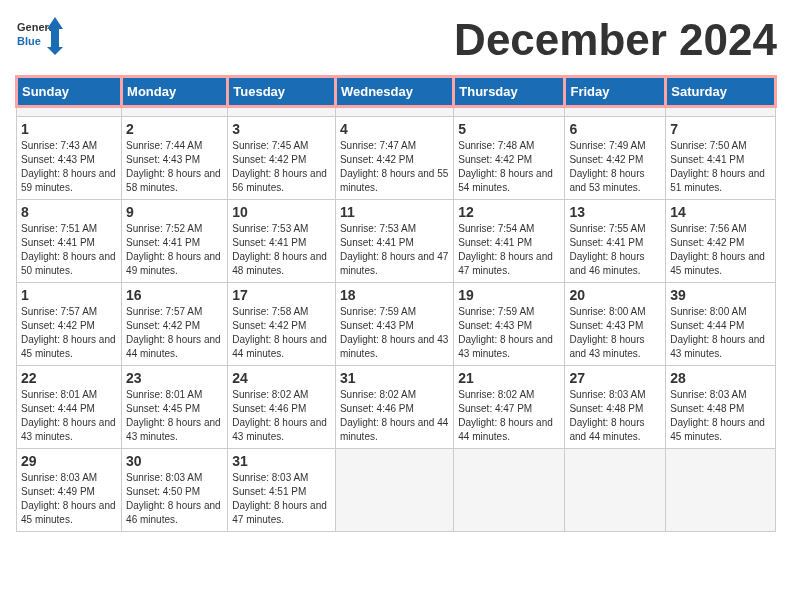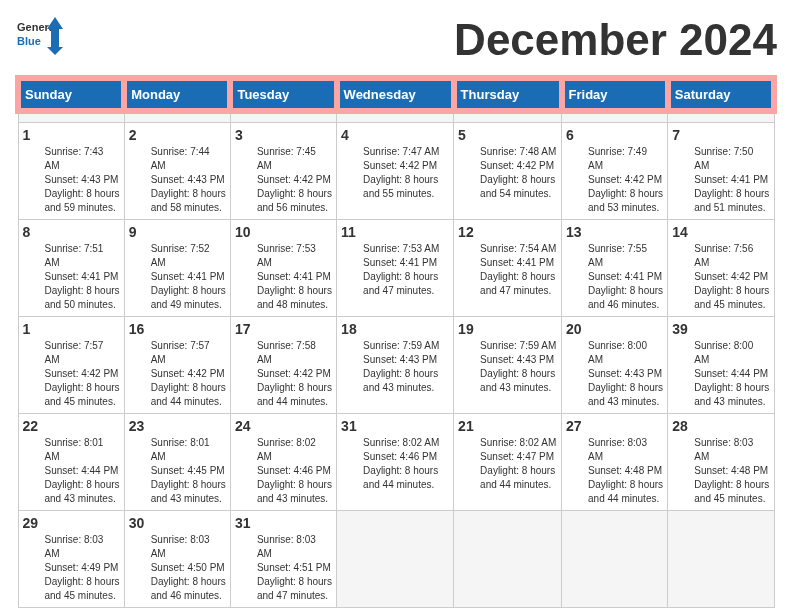--- a/index.html
+++ b/index.html
@@ -38,21 +38,21 @@
       border-collapse: collapse;
       font-size: 11px;
     }
     thead tr th {
       background-color: #1a6db5;
       color: #fff;
       padding: 6px 4px;
       text-align: left;
       font-size: 13px;
       font-weight: bold;
-      border: 6px solid #fca5a5;
+      border: 3px solid #fca5a5;
     }
     tbody tr td {
       border: 1px solid #ccc;
       padding: 4px;
       vertical-align: top;
       background: #fff;
       min-height: 70px;
     }
     tbody tr:nth-child(odd) td {
       background: #fff;
@@ -61,21 +61,20 @@
       font-size: 14px;
       font-weight: bold;
       color: #333;
       display: block;
       margin-bottom: 2px;
     }
     .day-info {
       font-size: 10px;
       color: #333;
       line-height: 1.4;
-      margin-left: 22px;
     }
     .empty-cell {
       background: #f5f5f5 !important;
     }
     tbody tr td.empty-cell {
       background: #f5f5f5;
     }
   </style>
 </head>
 <body>

